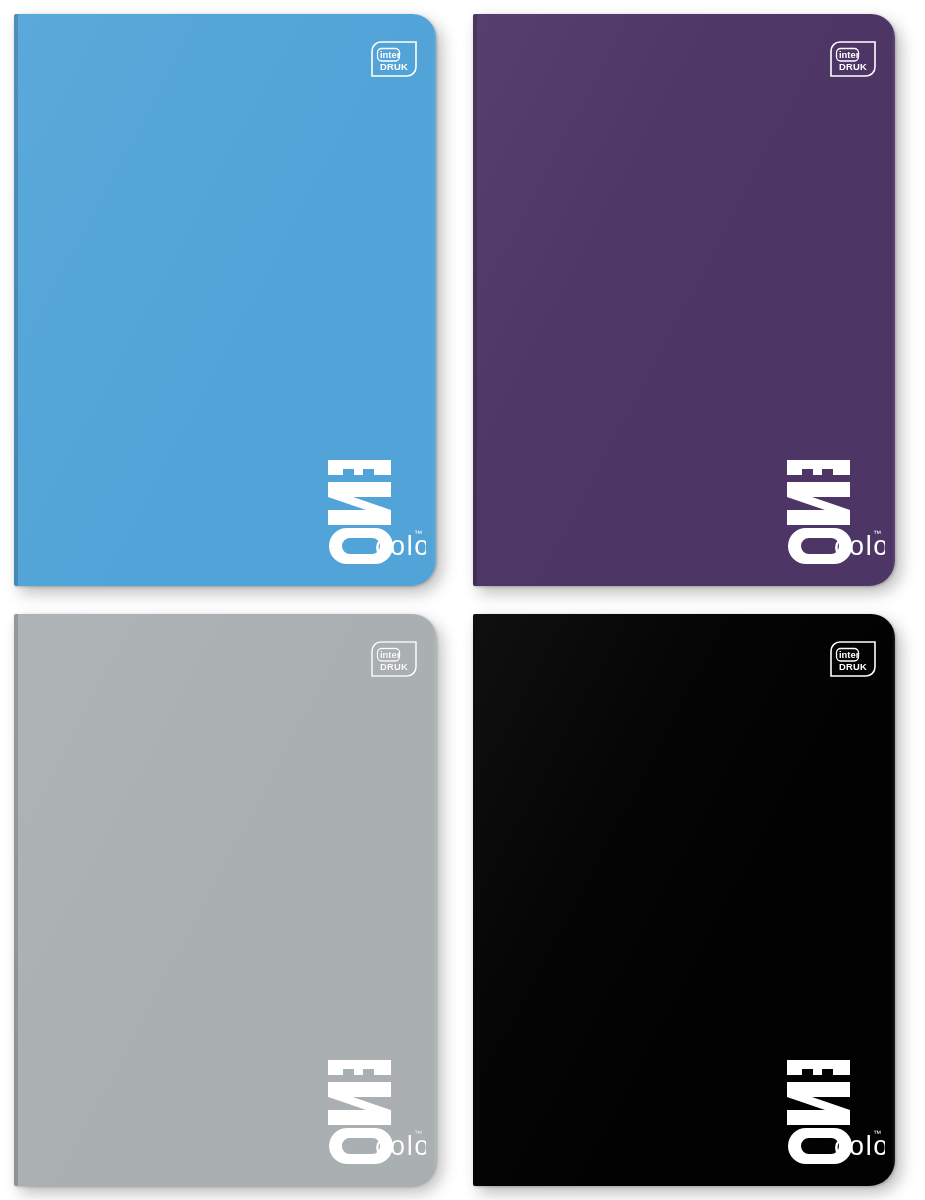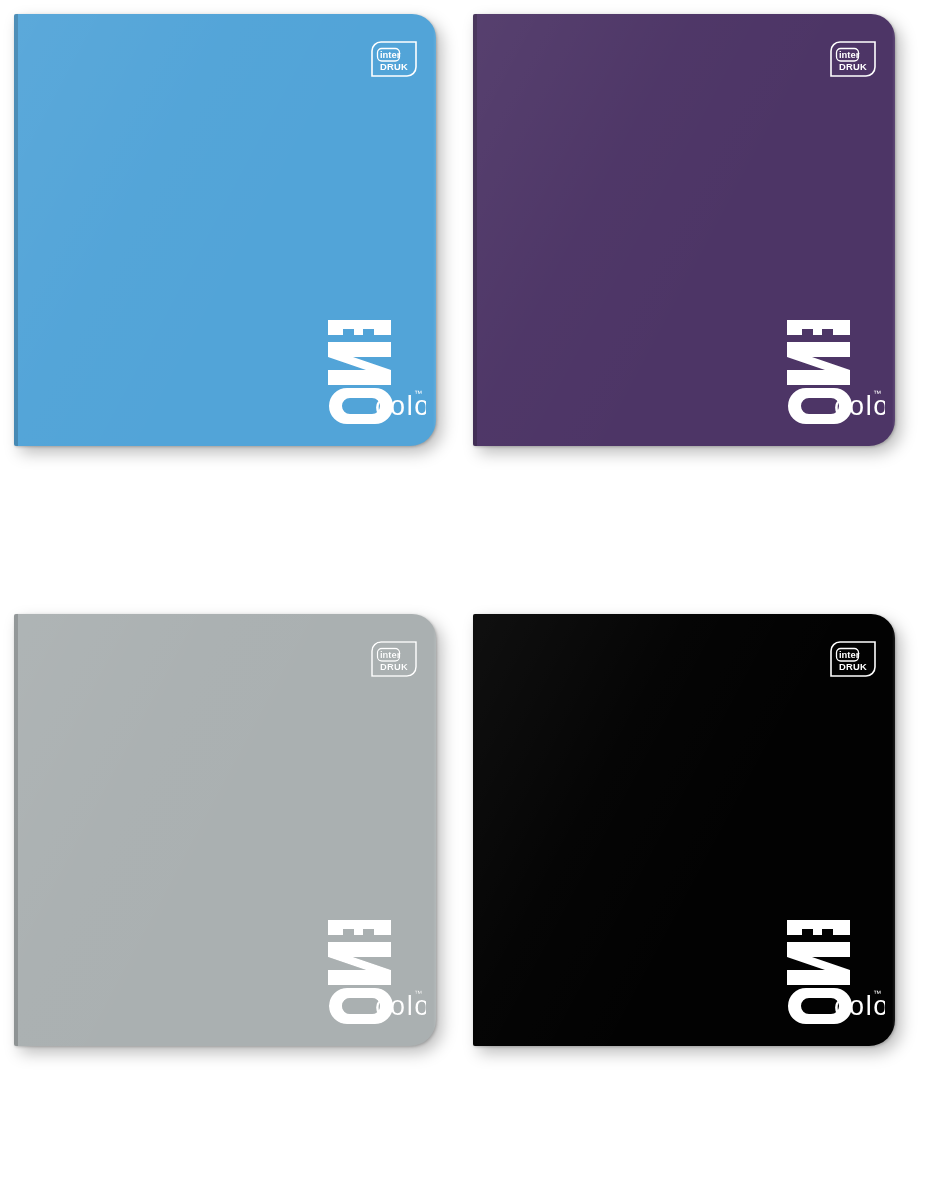--- a/index.html
+++ b/index.html
@@ -27,21 +27,21 @@
   .grid-cell {
     position: relative;
   }
 
   
   .notebook {
     position: absolute;
     left: 14px;
     top: 14px;
     width: 422px;
-    height: 432px;
+    height: 572px;
     border-radius: 2px 24px 26px 2px;
     box-shadow: 6px 7px 16px rgba(0,0,0,0.26),
                 1px 1px 3px rgba(0,0,0,0.22);
     overflow: hidden;
   }
   .grid-cell.right .notebook {
     left: 11px;
   }
 
   .cover-face {

